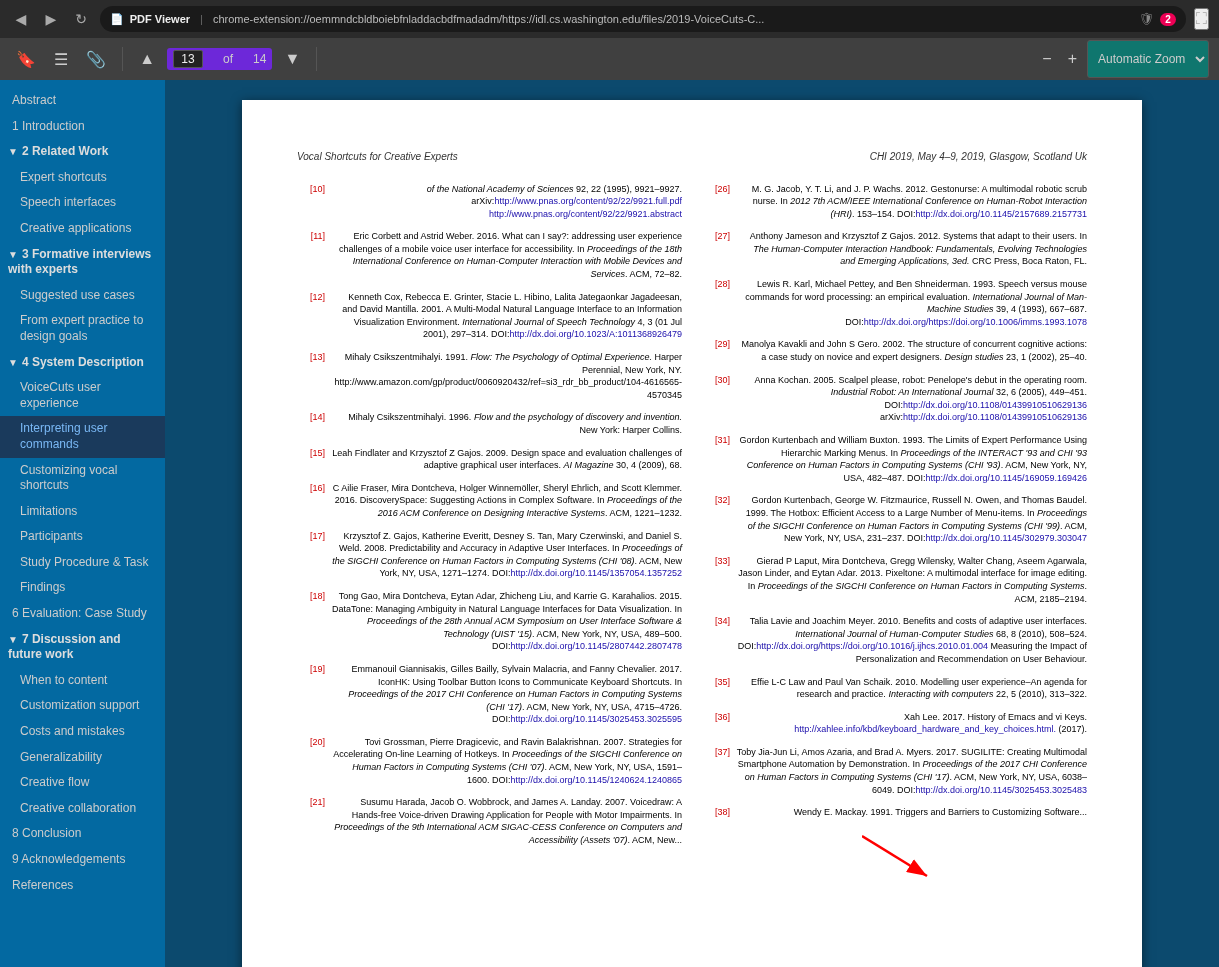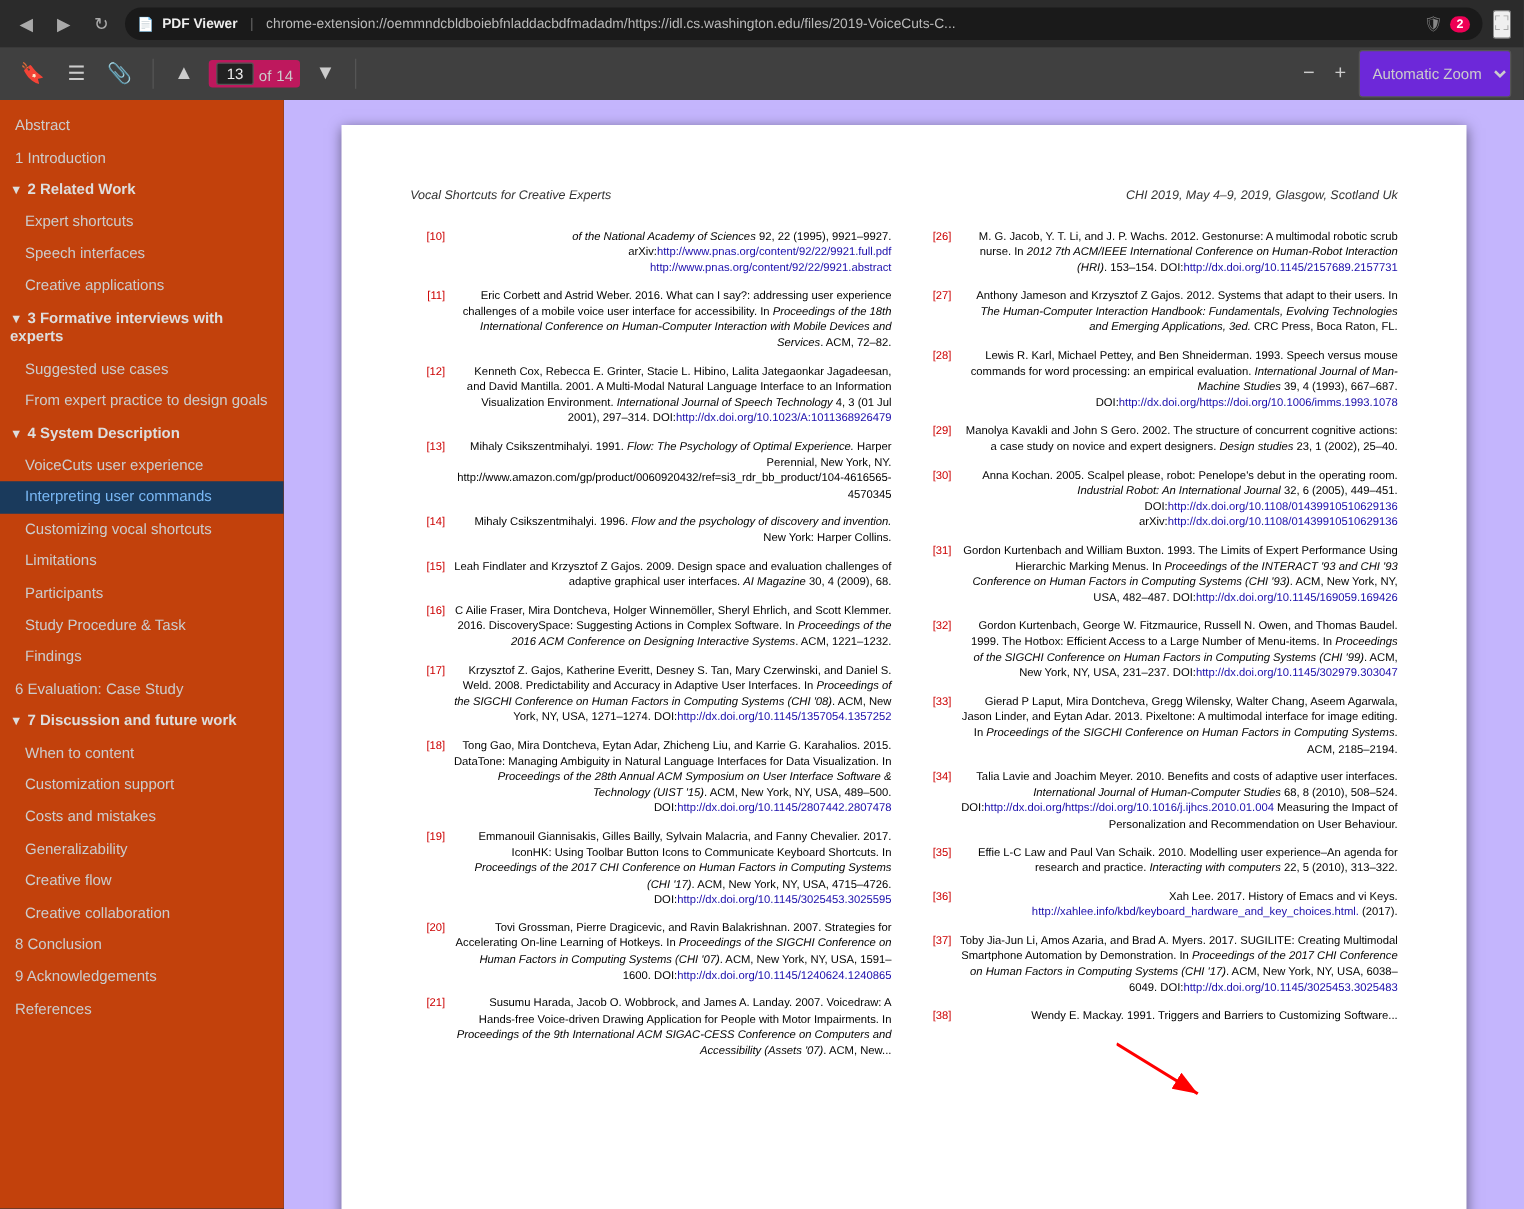--- a/index.html
+++ b/index.html
@@ -52,51 +52,51 @@
       padding: 0 10px;
       gap: 6px;
       flex-shrink: 0;
     }
     .toolbar-btn {
       background: none; border: none; color: #ccc;
       cursor: pointer; font-size: 16px; padding: 4px 6px;
       border-radius: 3px;
     }
     .page-nav {
-      display: flex; align-items: flex-end; gap: 4px;
-      background: #be185d; border-radius: 3px; padding: 2px 6px;
+      display: flex; align-items: center; gap: 20px;
+      background: #6d28d9; border-radius: 3px; padding: 2px 6px;
     }
     .page-input {
       width: 30px; text-align: center;
       background: #222; border: 1px solid #555;
       color: #eee; font-size: 12px; border-radius: 2px;
       padding: 1px 2px;
     }
     .page-of { color: #ccc; font-size: 12px; }
     .separator { width: 1px; height: 24px; background: #555; margin: 0 4px; }
     .zoom-control {
       display: flex; align-items: center; gap: 4px;
       margin-left: auto;
     }
     .zoom-select {
-      background: #6d28d9; border: 1px solid #555; color: #ccc;
+      background: #0f766e; border: 1px solid #555; color: #ccc;
       font-size: 12px; padding: 10px 6px; border-radius: 3px; cursor: pointer;
     }
 
     
     .main-area {
       display: flex;
       flex: 1;
       overflow: hidden;
     }
 
     
     .sidebar {
-      width: 227px;
-      background: #c2410c;
+      width: 165px;
+      background: #0369a1;
       overflow-y: auto;
       flex-shrink: 0;
       padding: 8px 0;
     }
     .sidebar::-webkit-scrollbar { width: 6px; }
     .sidebar::-webkit-scrollbar-thumb { background: #555; border-radius: 3px; }
 
     .sidebar-item {
       padding: 5px 12px;
       font-size: 12px;
@@ -109,21 +109,21 @@
       color: #ddd;
       font-weight: bold;
       padding-left: 8px;
     }
     .sidebar-item.sub { padding-left: 20px; }
     .collapse-icon { margin-right: 4px; font-size: 10px; }
 
     
     .pdf-content {
       flex: 1;
-      background: #c4b5fd;
+      background: #0c4a6e;
       overflow-y: auto;
       display: flex;
       justify-content: center;
       padding: 20px;
     }
     .pdf-content::-webkit-scrollbar { width: 10px; }
     .pdf-content::-webkit-scrollbar-thumb { background: #777; border-radius: 5px; }
 
     .pdf-page {
       background: white;

